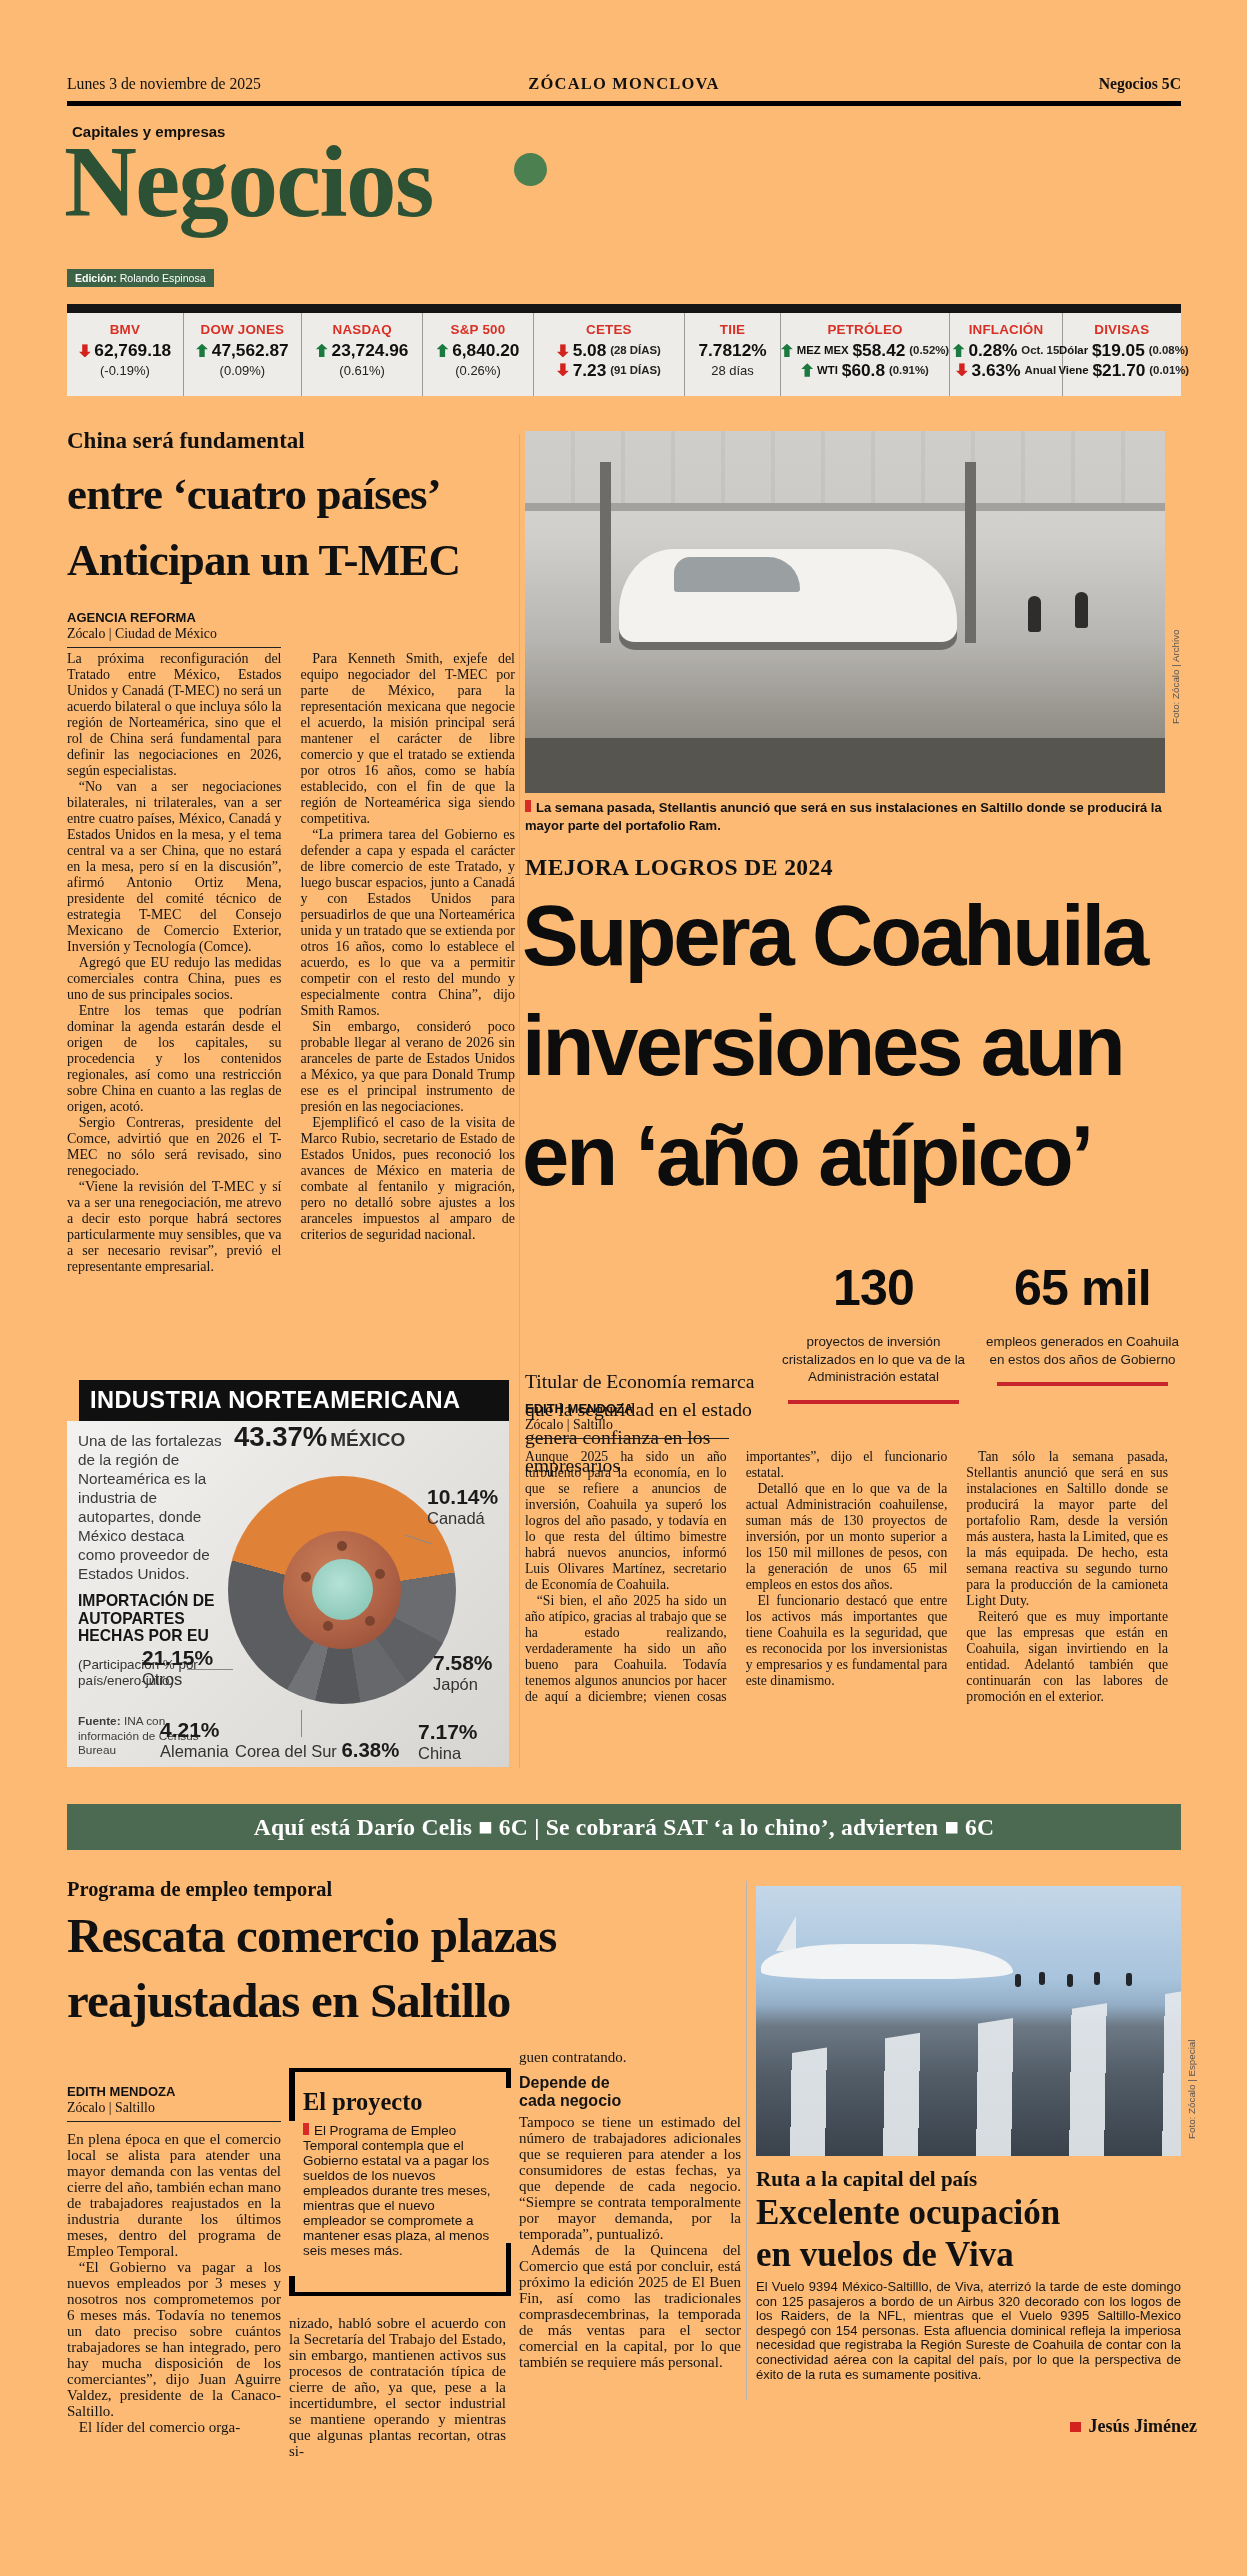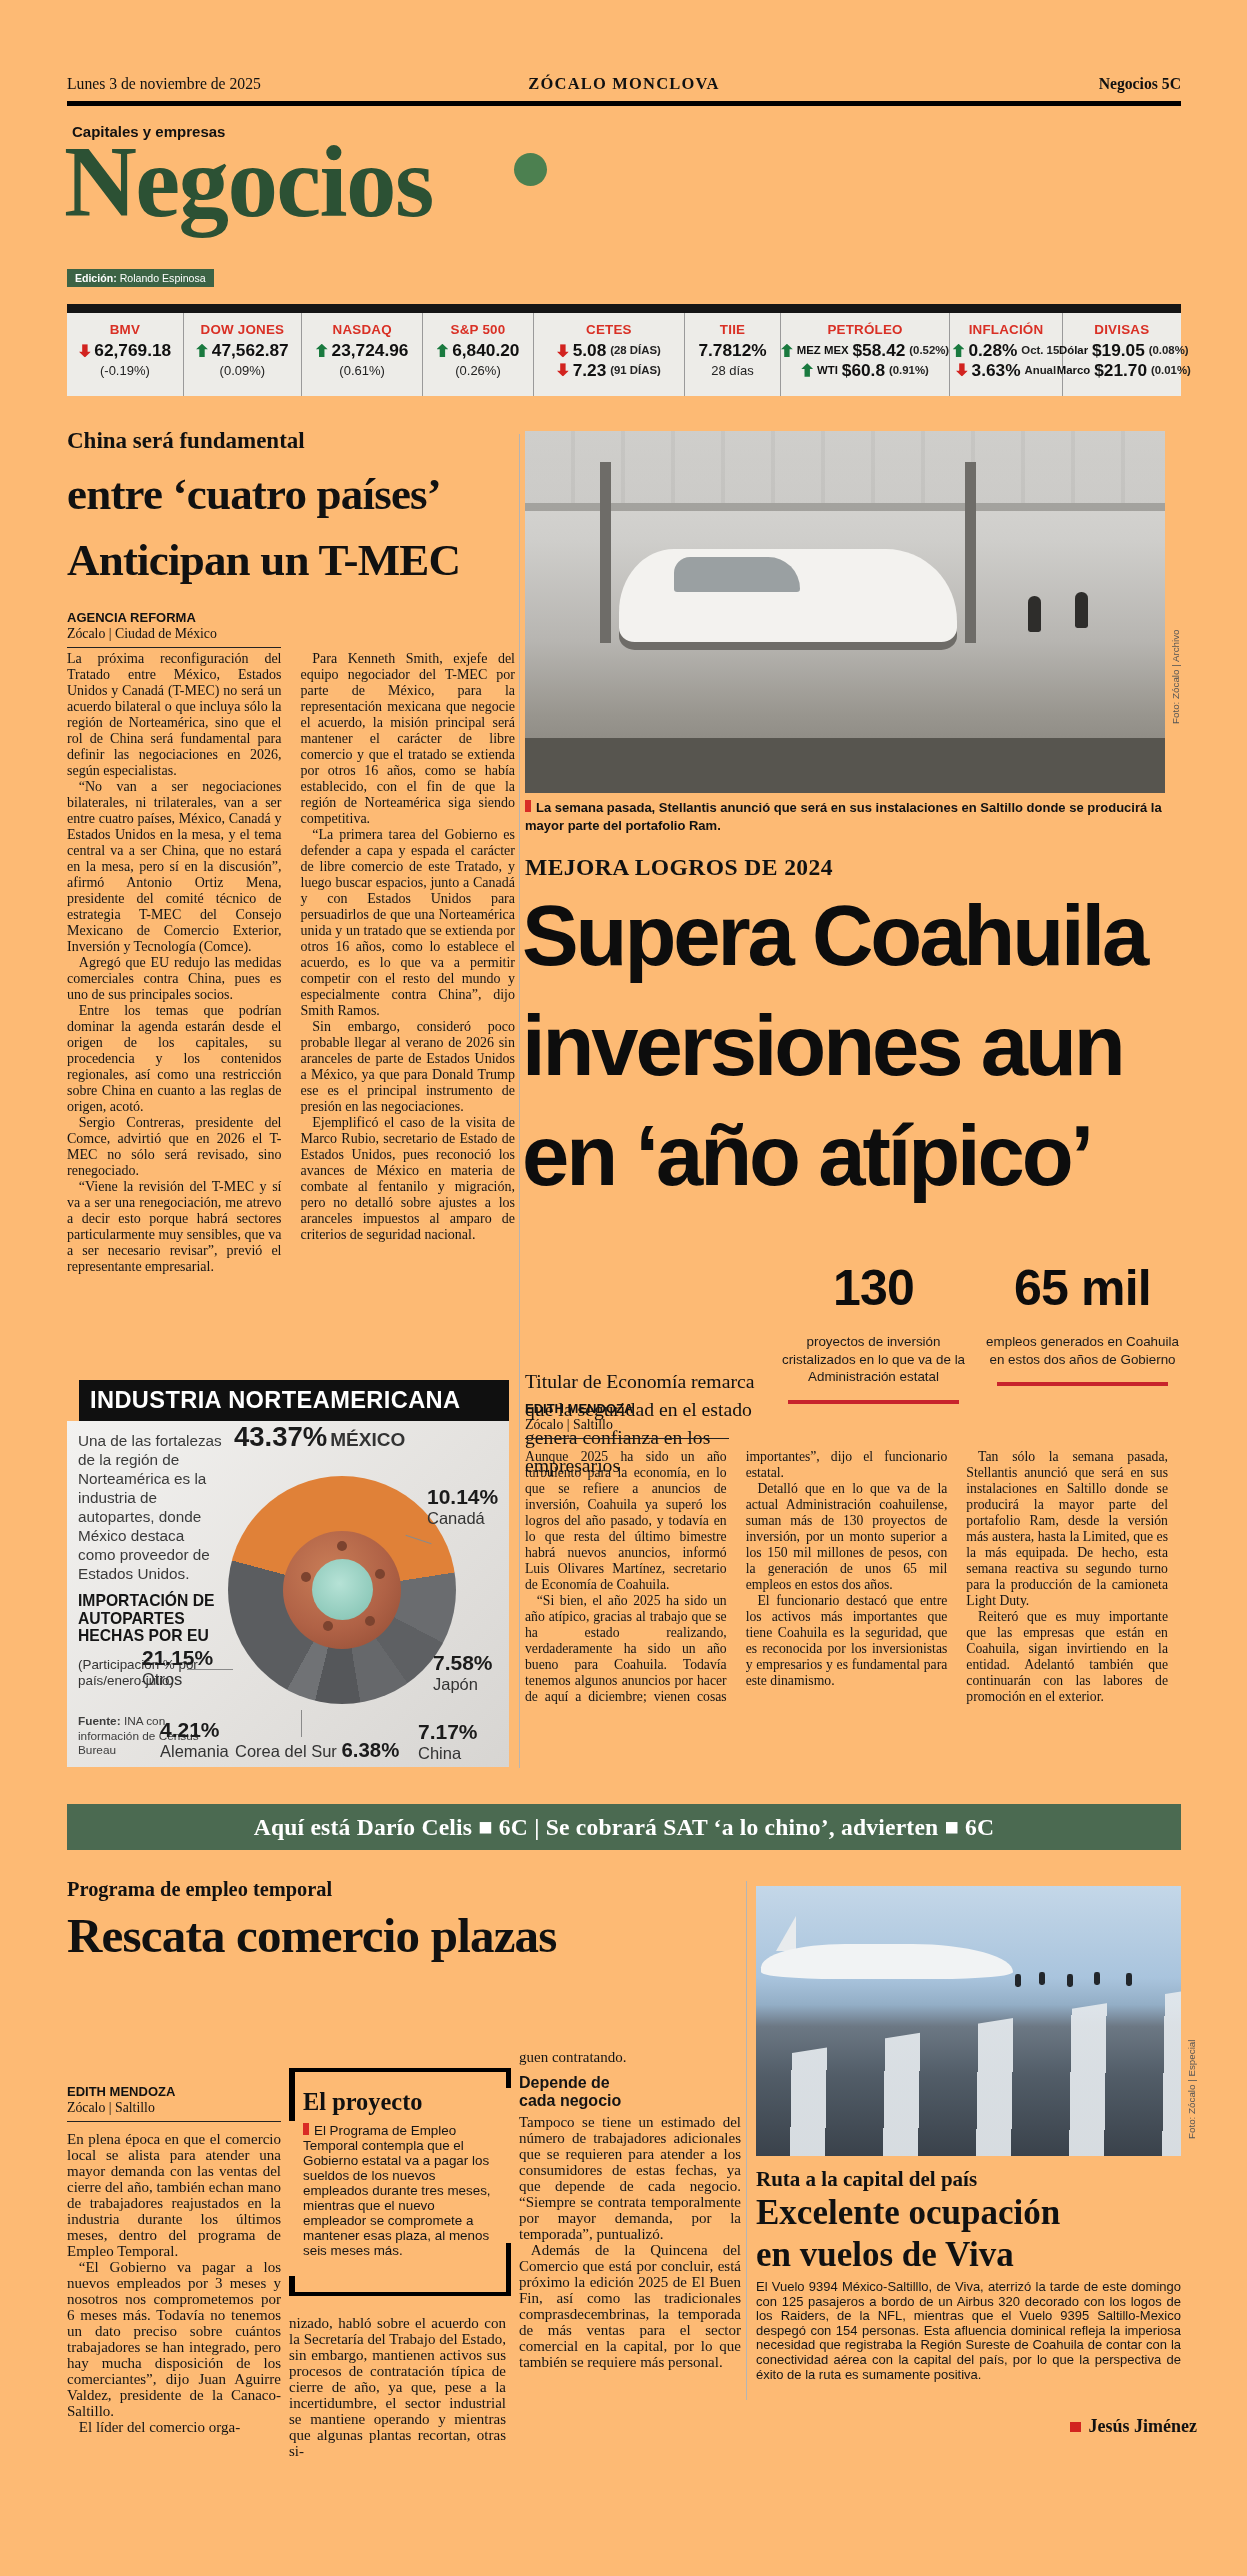--- a/index.html
+++ b/index.html
@@ -286,21 +286,21 @@
     <div class="tcell">
       <div class="tlabel">DIVISAS</div>
       <div class="trow">
           <span class="arr arr-up"></span>
           <span class="tpre">Dólar</span>
           <span class="tval">$19.05</span>
           <span class="tnote">(0.08%)</span>
         </div>
       <div class="trow">
           <span class="arr arr-down"></span>
-          <span class="tpre">Marco</span>
+          <span class="tpre">Viene</span>
           <span class="tval">$21.70</span>
           <span class="tnote">(0.01%)</span>
         </div>
     </div>
   </div>
 
   <div class="abs a1-kicker kicker">China será fundamental</div>
   <div class="abs a1-headline">
     <div>entre ‘cuatro países’</div>
     <div>Anticipan un T-MEC</div>
@@ -418,20 +418,21 @@
     <p>El funcionario destacó que entre los activos más importantes que tiene Coahuila es la seguridad, que es reconocida por los inversionistas y empresarios y es fundamental para este dinamismo.</p>
     <p>Tan sólo la semana pasada, Stellantis anunció que será en sus instalaciones en Saltillo donde se producirá la mayor parte del portafolio Ram, desde la versión más austera, hasta la Limited, que es la más equipada. De hecho, esta semana reactiva su segundo turno para la producción de la camioneta Light Duty.</p>
     <p>Reiteró que es muy importante que las empresas que están en Coahuila, sigan invirtiendo en la entidad. Adelantó también que continuarán con las labores de promoción en el exterior.</p>
   </div>
 
   <div class="abs banner">Aquí está Darío Celis ■ 6C  |  Se cobrará SAT ‘a lo chino’, advierten ■ 6C</div>
 
   <div class="abs a3-kicker kicker">Programa de empleo temporal</div>
   <div class="abs a3-headline">
     <div>Rescata comercio plazas</div>
+    <div>reajustadas en Saltillo</div>
   </div>
   <div class="abs a3-byline">
     <div class="byline-name">EDITH MENDOZA</div>
     <div class="byline-origin">Zócalo | Saltillo</div>
     <div class="byline-rule"></div>
   </div>
   <div class="abs a3-col1 bodytext bot-body">
     <p>En plena época en que el comercio local se alista para atender una mayor demanda con las ventas del cierre del año, también echan mano de trabajadores reajustados en la industria durante los últimos meses, dentro del programa de Empleo Temporal.</p>
     <p>“El Gobierno va pagar a los nuevos empleados por 3 meses y nosotros nos comprometemos por 6 meses más. Todavía no tenemos un dato preciso sobre cuántos trabajadores se han integrado, pero hay mucha disposición de los comerciantes”, dijo Juan Aguirre Valdez, presidente de la Canaco-Saltillo.</p>
     <p>El líder del comercio orga-</p>

